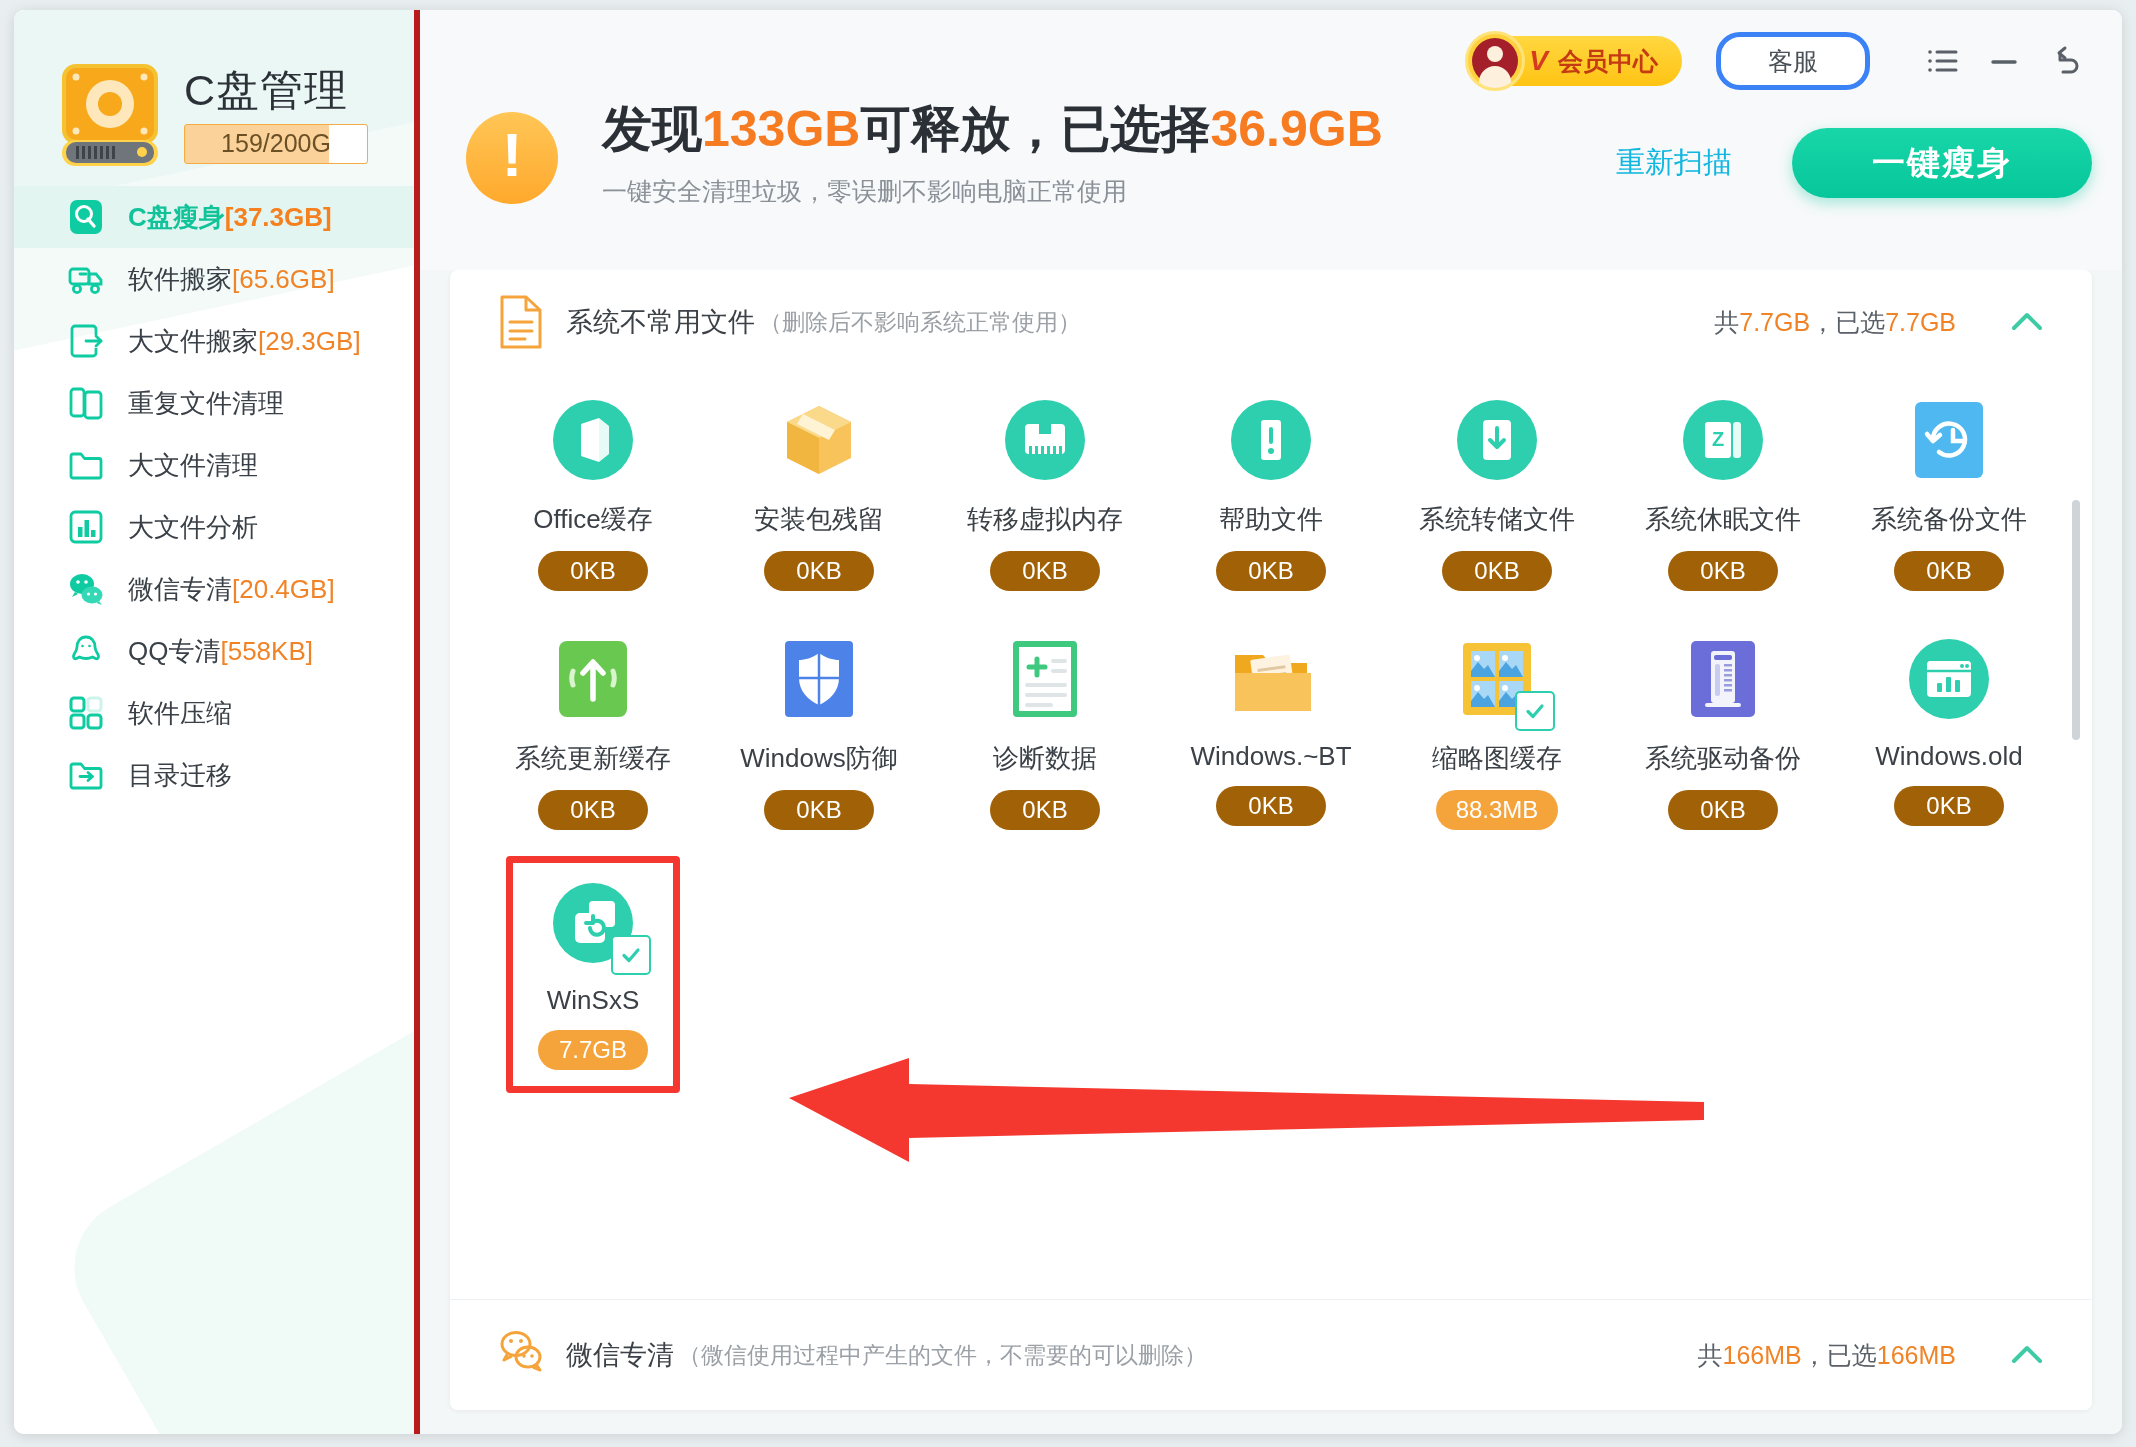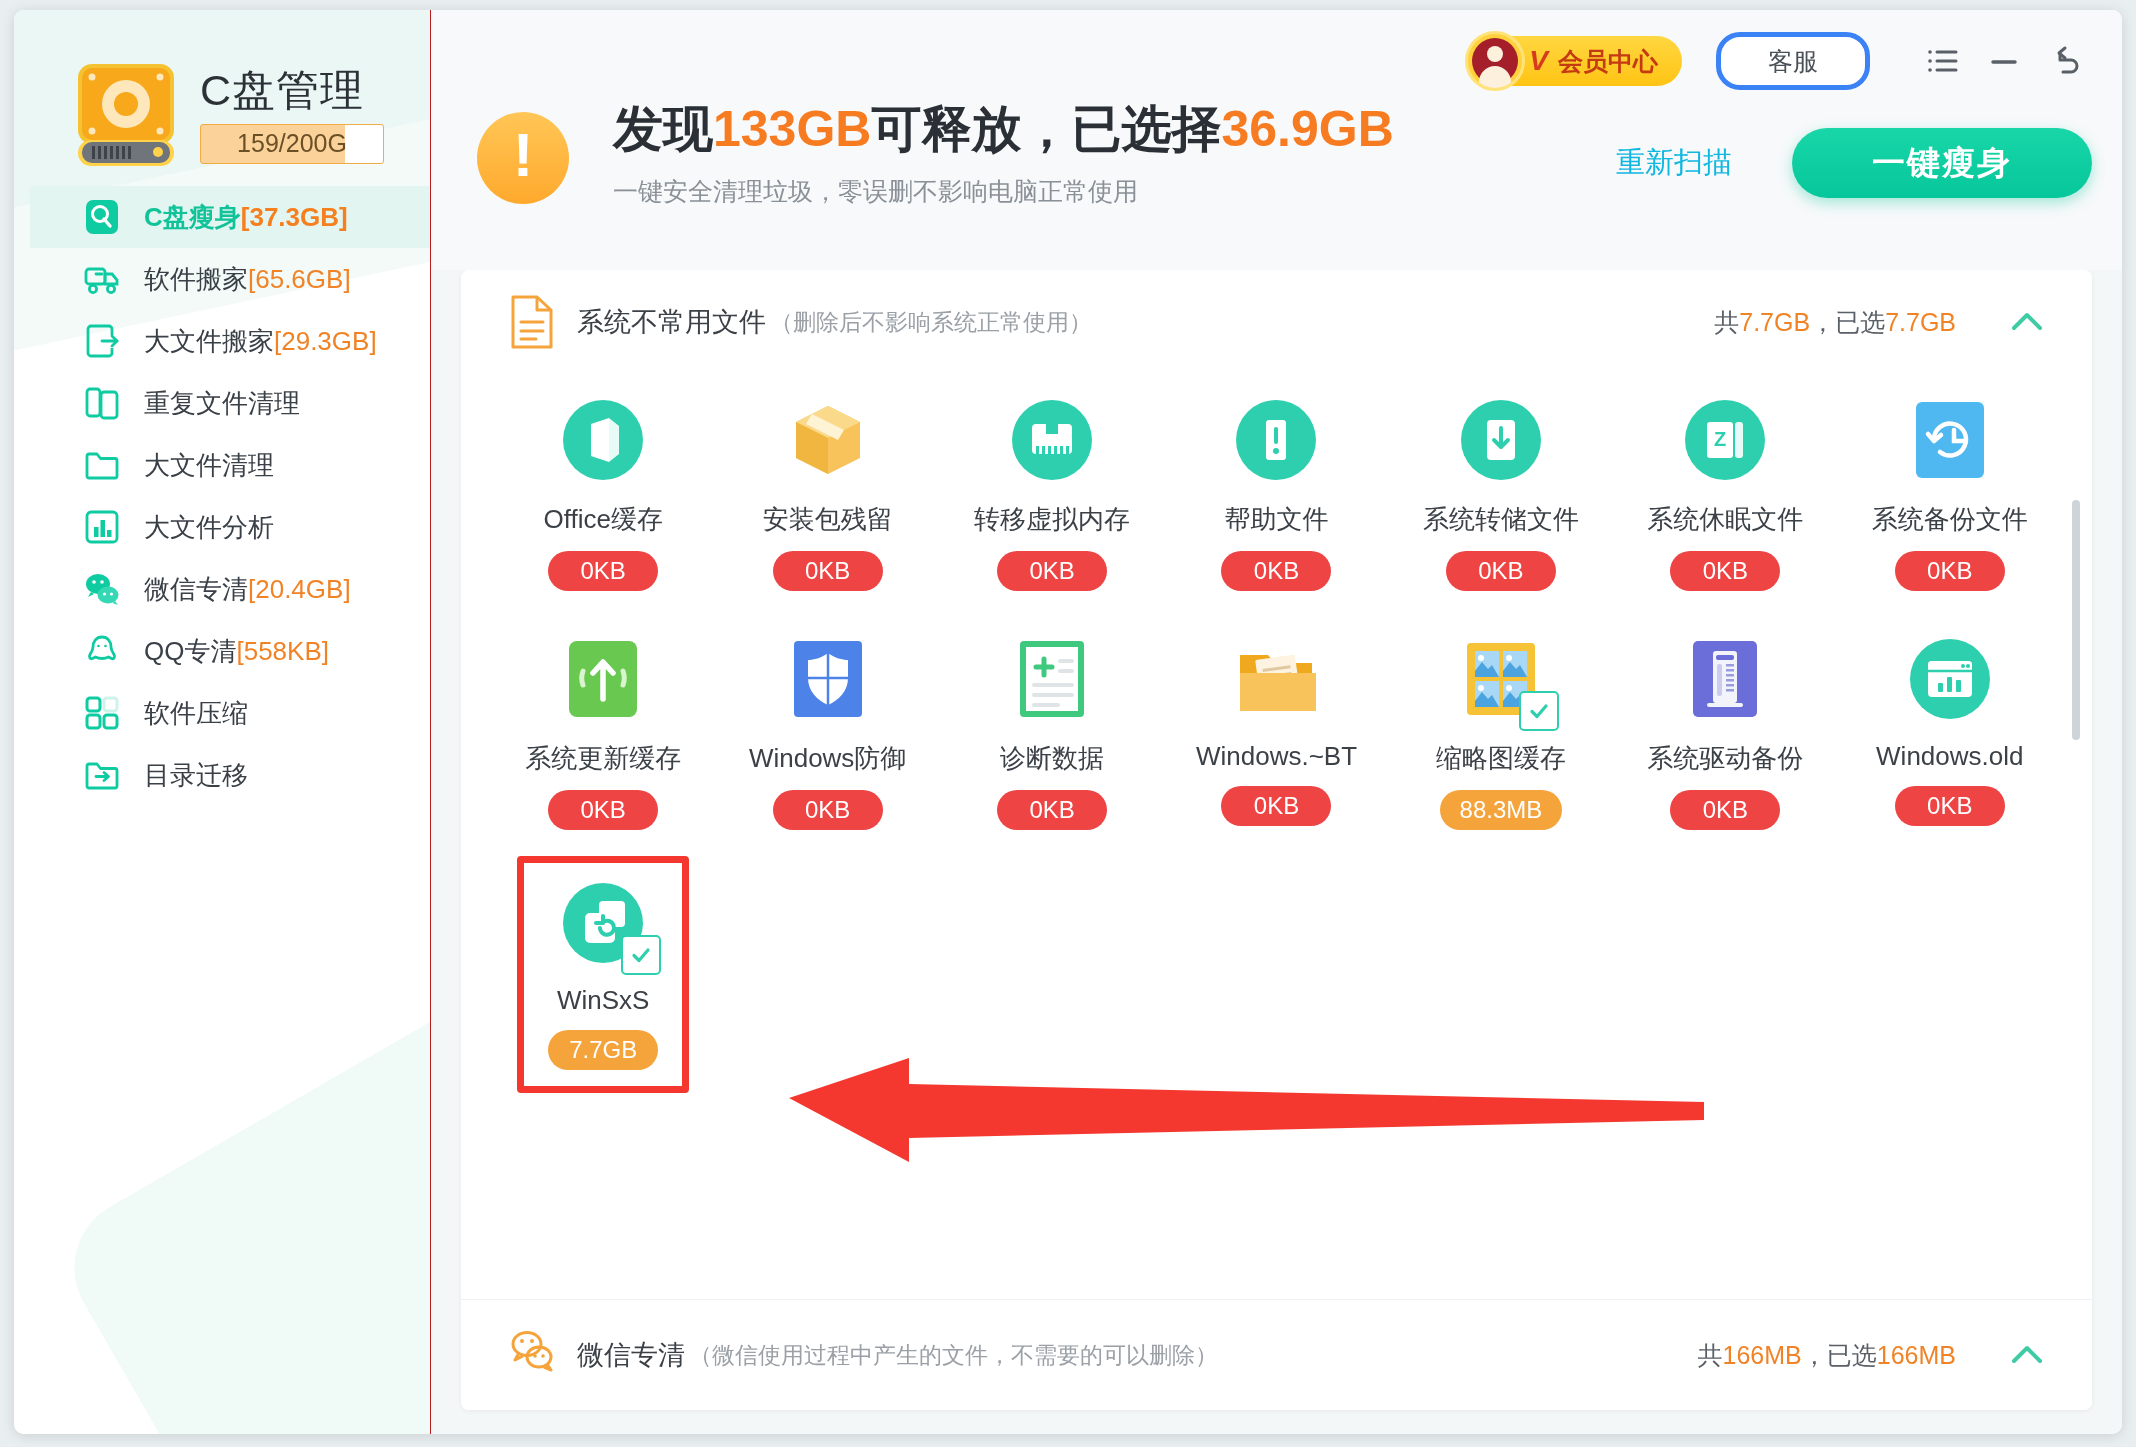--- a/index.html
+++ b/index.html
@@ -21,22 +21,21 @@
   }
 
   
   .sidebar {
     position: relative;
     width: 400px;
     height: 100%;
     background: #ffffff;
     flex: 0 0 400px;
     overflow: hidden;
-    border-right: 1px solid #b91c1c;
-    padding-left: 16px;
+    border-right: 6px solid #b91c1c;
   }
   .sb-deco {
     position: absolute; inset: 0; pointer-events: none;
   }
   .sb-deco .band1 {
     position: absolute; left: -80px; top: -120px;
     width: 620px; height: 330px;
     background: #eaf7f5;
     transform: rotate(-14deg);
   }
@@ -276,21 +275,21 @@
   .tile-ico-wrap { position: relative; width: 92px; height: 92px; }
   .tile-name {
     margin-top: 16px;
     font-size: 26px; color: #3b4147;
     white-space: nowrap;
   }
   .tile-size {
     margin-top: 14px;
     min-width: 110px; height: 40px;
     border-radius: 20px;
-    background: #ef4444;
+    background: #a16207;
     color: #fff; font-size: 24px;
     display: flex; align-items: center; justify-content: center;
     padding: 0 20px;
     box-sizing: border-box;
   }
   .tile-size.orange { background: #f5a43c; }
   .chk {
     position: absolute;
     right: -12px; bottom: -6px;
     width: 40px; height: 40px;

